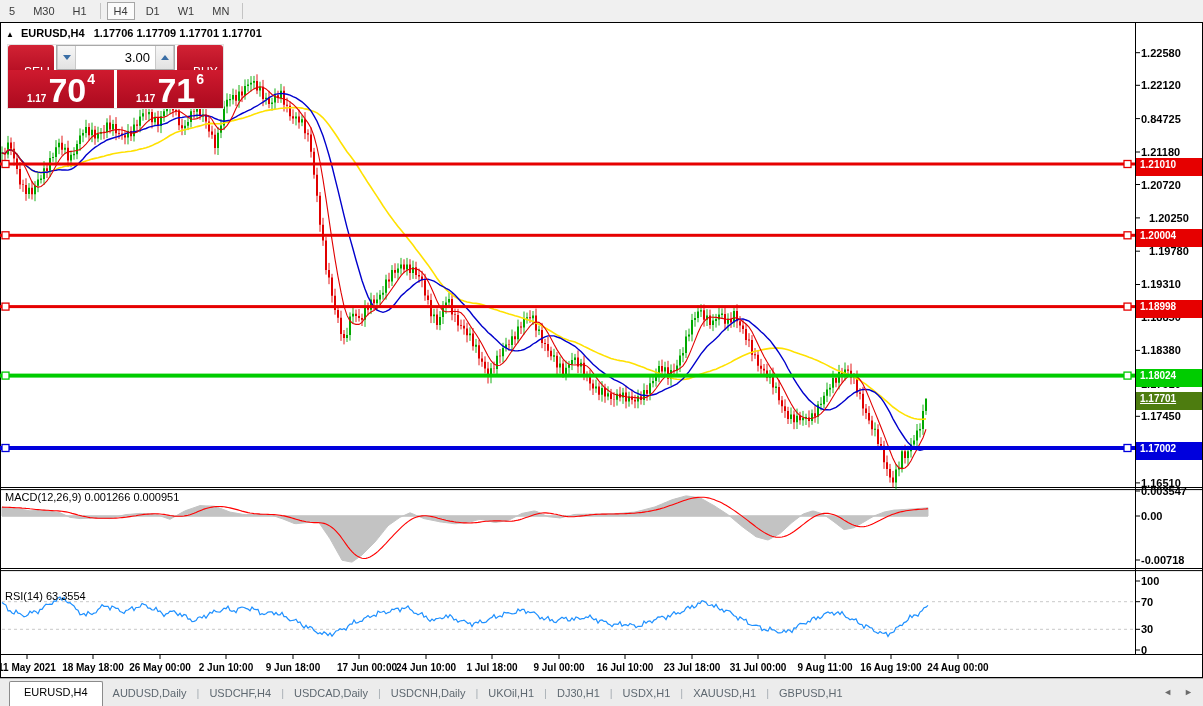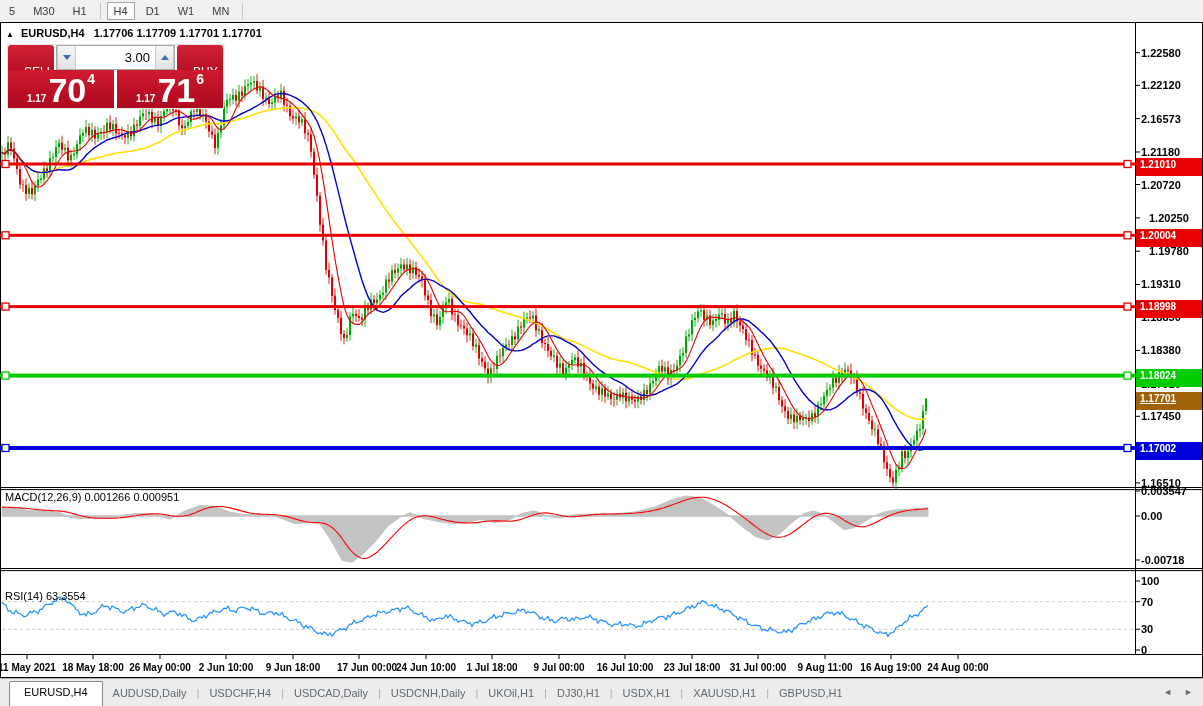--- a/index.html
+++ b/index.html
@@ -182,37 +182,37 @@
       </div>
     </div>
   </div>
 
   <div class="pane-label" style="top:491px">MACD(12,26,9) 0.001266 0.000951</div>
   <div class="pane-label" style="top:590px">RSI(14) 63.3554</div>
 
   <div id="axis-layer">
       <div class="p-tick" style="top: 46.7498px;">1.22580</div>
       <div class="p-tick" style="top: 79.3454px;">1.22120</div>
-      <div class="p-tick" style="top: 112.65px;">2.16573</div>
+      <div class="p-tick" style="top: 112.65px;">0.84725</div>
       <div class="p-tick" style="top: 145.954px;">1.21180</div>
       <div class="p-tick" style="top: 178.549px;">1.20720</div>
       <div class="p-tick" style="top: 211.854px; padding-left: 8px;">1.20250</div>
       <div class="p-tick" style="top: 245.158px; margin-left: 8px;">1.19780</div>
       <div class="p-tick" style="top: 278.462px;">1.19310</div>
       <div class="p-tick" style="top: 311.058px;">1.18850</div>
       <div class="p-tick" style="top: 344.362px;">1.18380</div>
       <div class="p-tick" style="top: 377.666px;">1.17910</div>
       <div class="p-tick" style="top: 410.262px;">1.17450</div>
       <div class="p-tick" style="top: 476.87px;">1.16510</div>
       <div class="line-label" style="top: 157.5px; background: rgb(230, 0, 0);">1.21010</div>
       <div class="line-label" style="top: 228.785px; background: rgb(230, 0, 0);">1.20004</div>
       <div class="line-label" style="top: 300.07px; background: rgb(230, 0, 0);">1.18998</div>
       <div class="line-label" style="top: 369.088px; background: rgb(0, 204, 0);">1.18024</div>
       <div class="line-label" style="top: 441.507px; background: rgb(0, 0, 221);">1.17002</div>
-      <div class="line-label" style="top: 391.976px; background: #a16207; text-decoration: underline;">1.17701</div>
+      <div class="line-label" style="top: 391.976px; background: #4d7c0f; text-decoration: underline;">1.17701</div>
       <div class="ind-tick" style="top: 485px;">0.003547</div>
       <div class="ind-tick" style="top: 510px;">0.00</div>
       <div class="ind-tick" style="top: 554px;">-0.00718</div>
       <div class="ind-tick" style="top: 575px;">100</div>
       <div class="ind-tick" style="top: 595.7px;">70</div>
       <div class="ind-tick" style="top: 623.3px;">30</div>
       <div class="ind-tick" style="top: 644px;">0</div>
     </div>
   <div id="time-layer">
       <div class="t-label" style="left: 27px;">11 May 2021</div>

